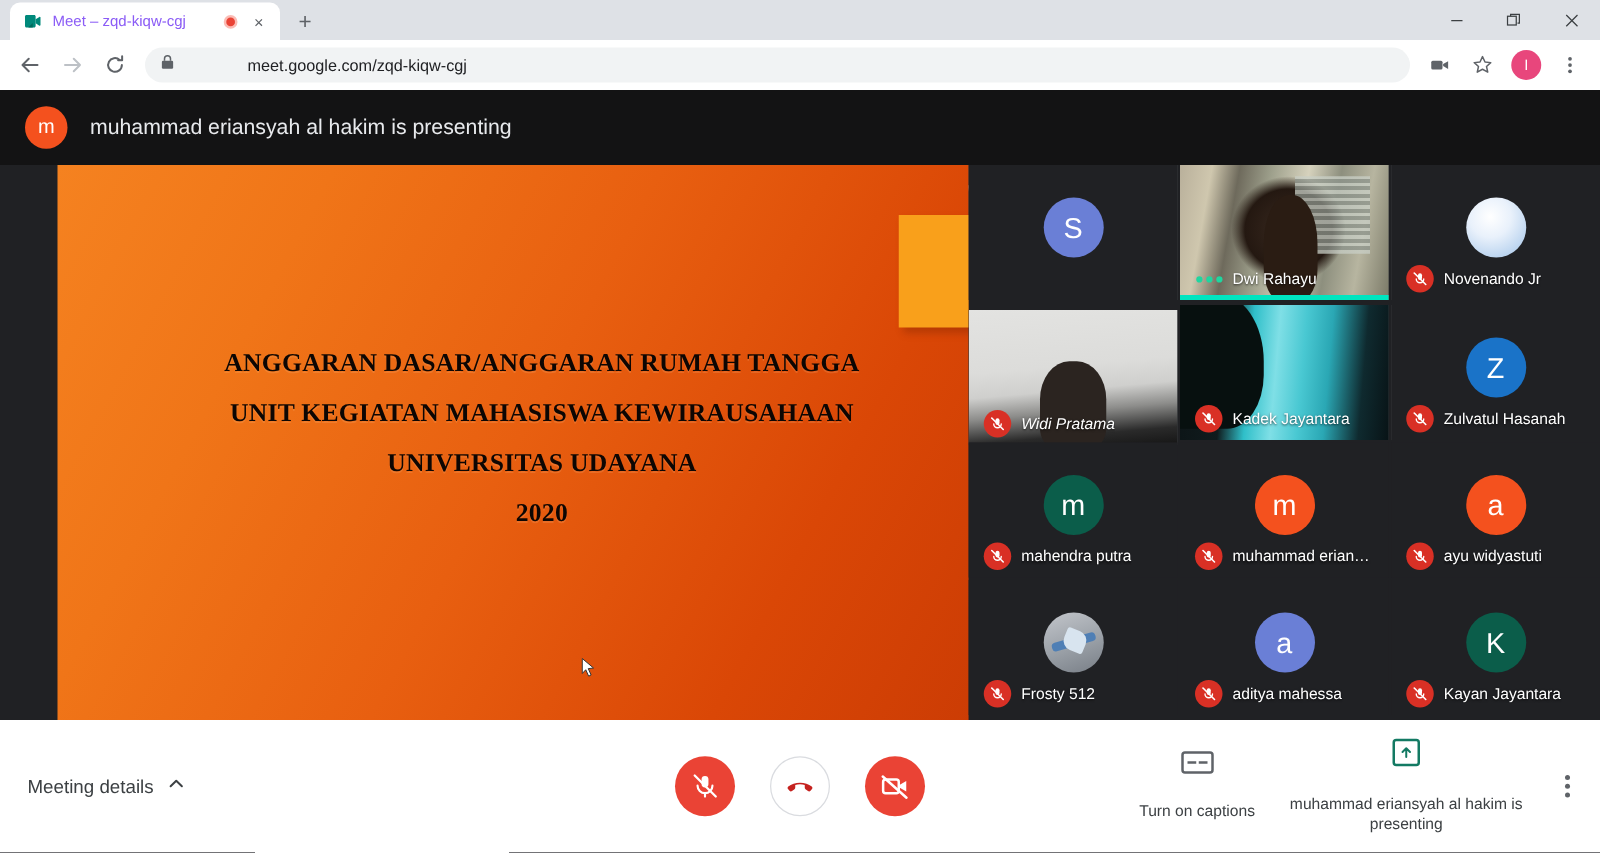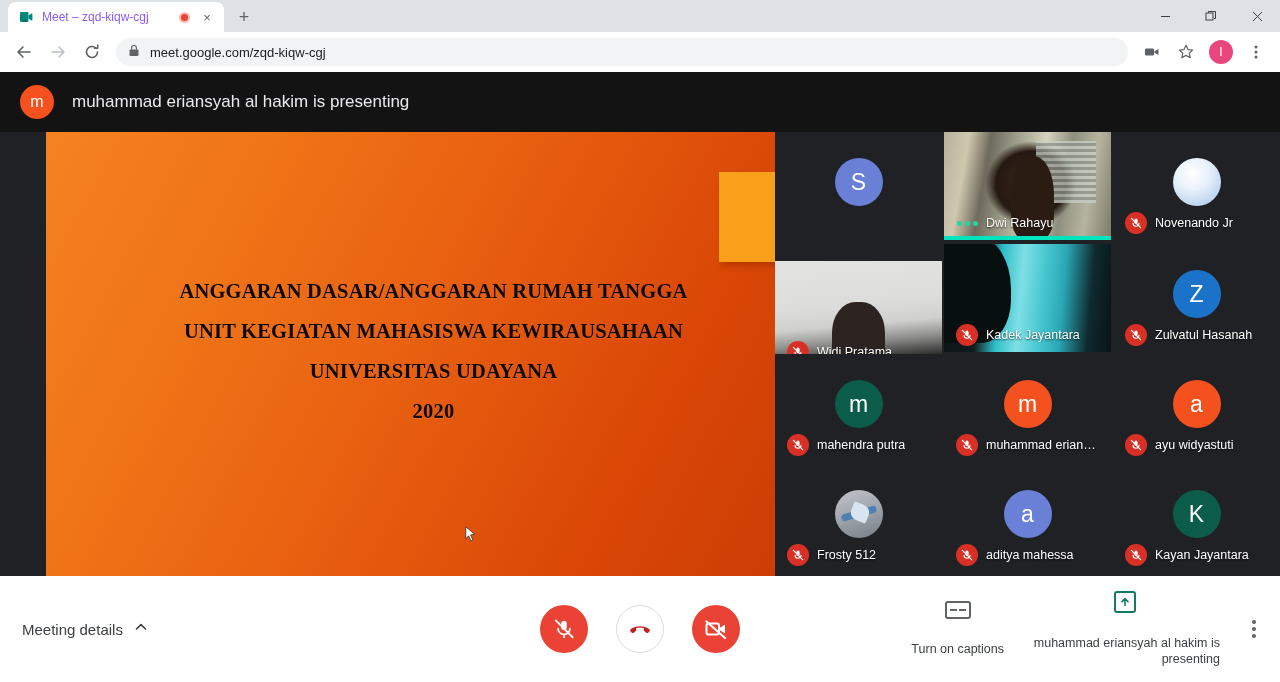--- a/index.html
+++ b/index.html
@@ -53,21 +53,21 @@
   .navbtn {
     width:32px; height:32px; border-radius:50%; display:flex;
     align-items:center; justify-content:center; color:#5f6368;
   }
   .navbtn.disabled { color:#bdc1c6; }
   .omnibox {
     flex:1; height:28px; background:#f1f3f4; border-radius:14px;
     display:flex; align-items:center; padding:0 12px; gap:10px;
     margin:0 6px;
   }
-  .omni-url { font-size:13px; color:#202124; }
+  .omni-url { font-size:13px; color:#202124;margin-left:48px; }
   .tb-right { display:flex; align-items:center; gap:2px; }
   .tb-ico {
     width:32px; height:32px; border-radius:50%; display:flex;
     align-items:center; justify-content:center; color:#5f6368;
   }
   .profile-av {
     width:24px; height:24px; border-radius:50%; background:#e8467c;
     color:#fff; font-size:12px; display:flex; align-items:center;
     justify-content:center; margin:0 5px;
   }
@@ -262,21 +262,21 @@
   .bb-center { flex:1; display:flex; align-items:center; justify-content:center; gap:28px; }
   .cbtn {
     width:48px; height:48px; border-radius:50%; display:flex;
     align-items:center; justify-content:center;
   }
   .cbtn.red { background:#ea4335; }
   .cbtn.outline { border:1px solid #dadce0; background:#fff; }
   .bb-right { width:420px; display:flex; align-items:center; justify-content:flex-end; gap:26px; padding-right:18px; }
   .bb-action {
     display:flex; flex-direction:column; align-items:center; gap:23px;
-    color:#3c4043; font-size:12.5px; text-align:right; max-width:190px;
+    color:#3c4043; font-size:12.5px; text-align:center; max-width:190px;
   }
   .bb-action .lbl { line-height:1.22; }
   .cc-box {
     width:26px; height:18px; border:2px solid #5f6368; border-radius:3px;
     display:flex; align-items:center; justify-content:center; gap:2px;
   }
   .cc-box span { display:block; width:7px; height:2px; background:#5f6368; }
   .present-box {
     width:22px; height:22px; border:2px solid #137a63; border-radius:3px;
     display:flex; align-items:center; justify-content:center; color:#137a63;
@@ -477,21 +477,21 @@
             <svg width="12" height="12" viewBox="0 0 12 12">
                 <rect x="4.4" y="1.6" width="3.2" height="5.4" rx="1.6" fill="#fff"></rect>
                 <path d="M3 6.2a3 3 0 0 0 6 0" fill="none" stroke="#fff" stroke-width="1.1" stroke-linecap="round"></path>
                 <path d="M1.4 1.4l9.2 9.2" stroke="#fff" stroke-width="1.3" stroke-linecap="round"></path>
               </svg>
           </span>
           <span class="tile-name">Novenando Jr</span>
         </div>
       </div>
 
-      <div class="tile" style="left:0px;  top:129px;">
+      <div class="tile" style="left:0px;  top:116px;font-style:italic;">
         <div class="vid-widi"></div>
         <div class="tile-foot">
           <span class="mic-badge">
             <svg width="12" height="12" viewBox="0 0 12 12">
                 <rect x="4.4" y="1.6" width="3.2" height="5.4" rx="1.6" fill="#fff"></rect>
                 <path d="M3 6.2a3 3 0 0 0 6 0" fill="none" stroke="#fff" stroke-width="1.1" stroke-linecap="round"></path>
                 <path d="M1.4 1.4l9.2 9.2" stroke="#fff" stroke-width="1.3" stroke-linecap="round"></path>
               </svg>
           </span>
           <span class="tile-name">Widi Pratama</span>

